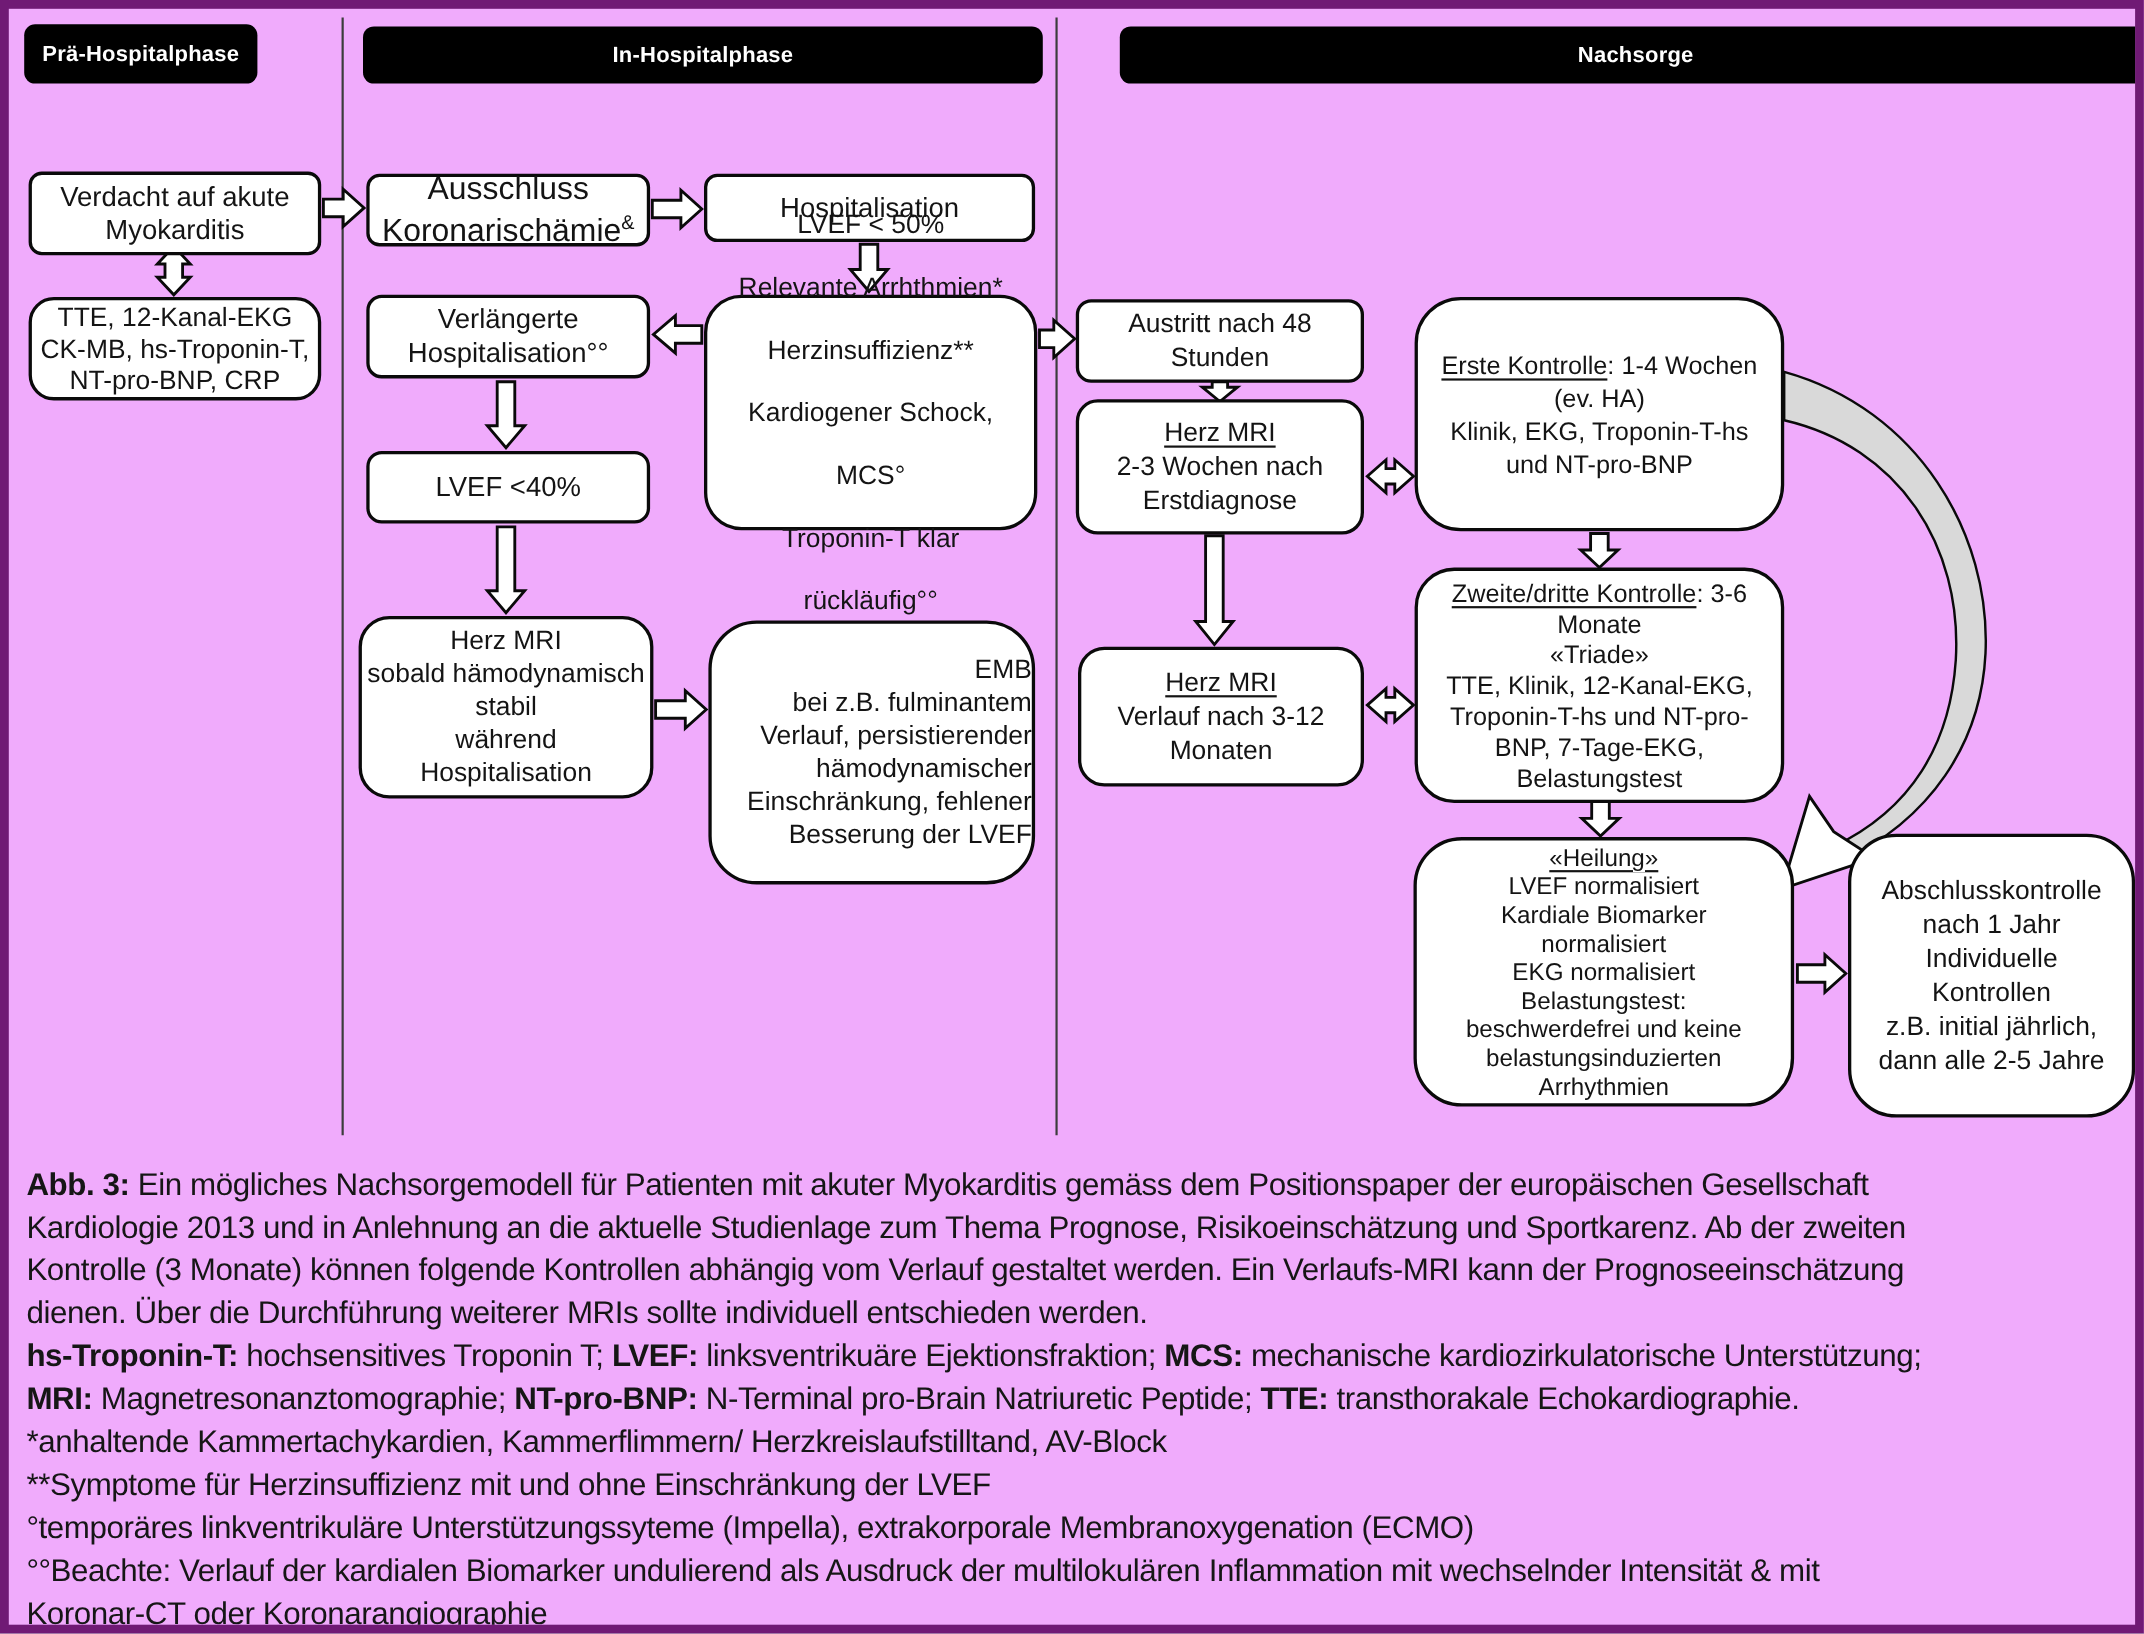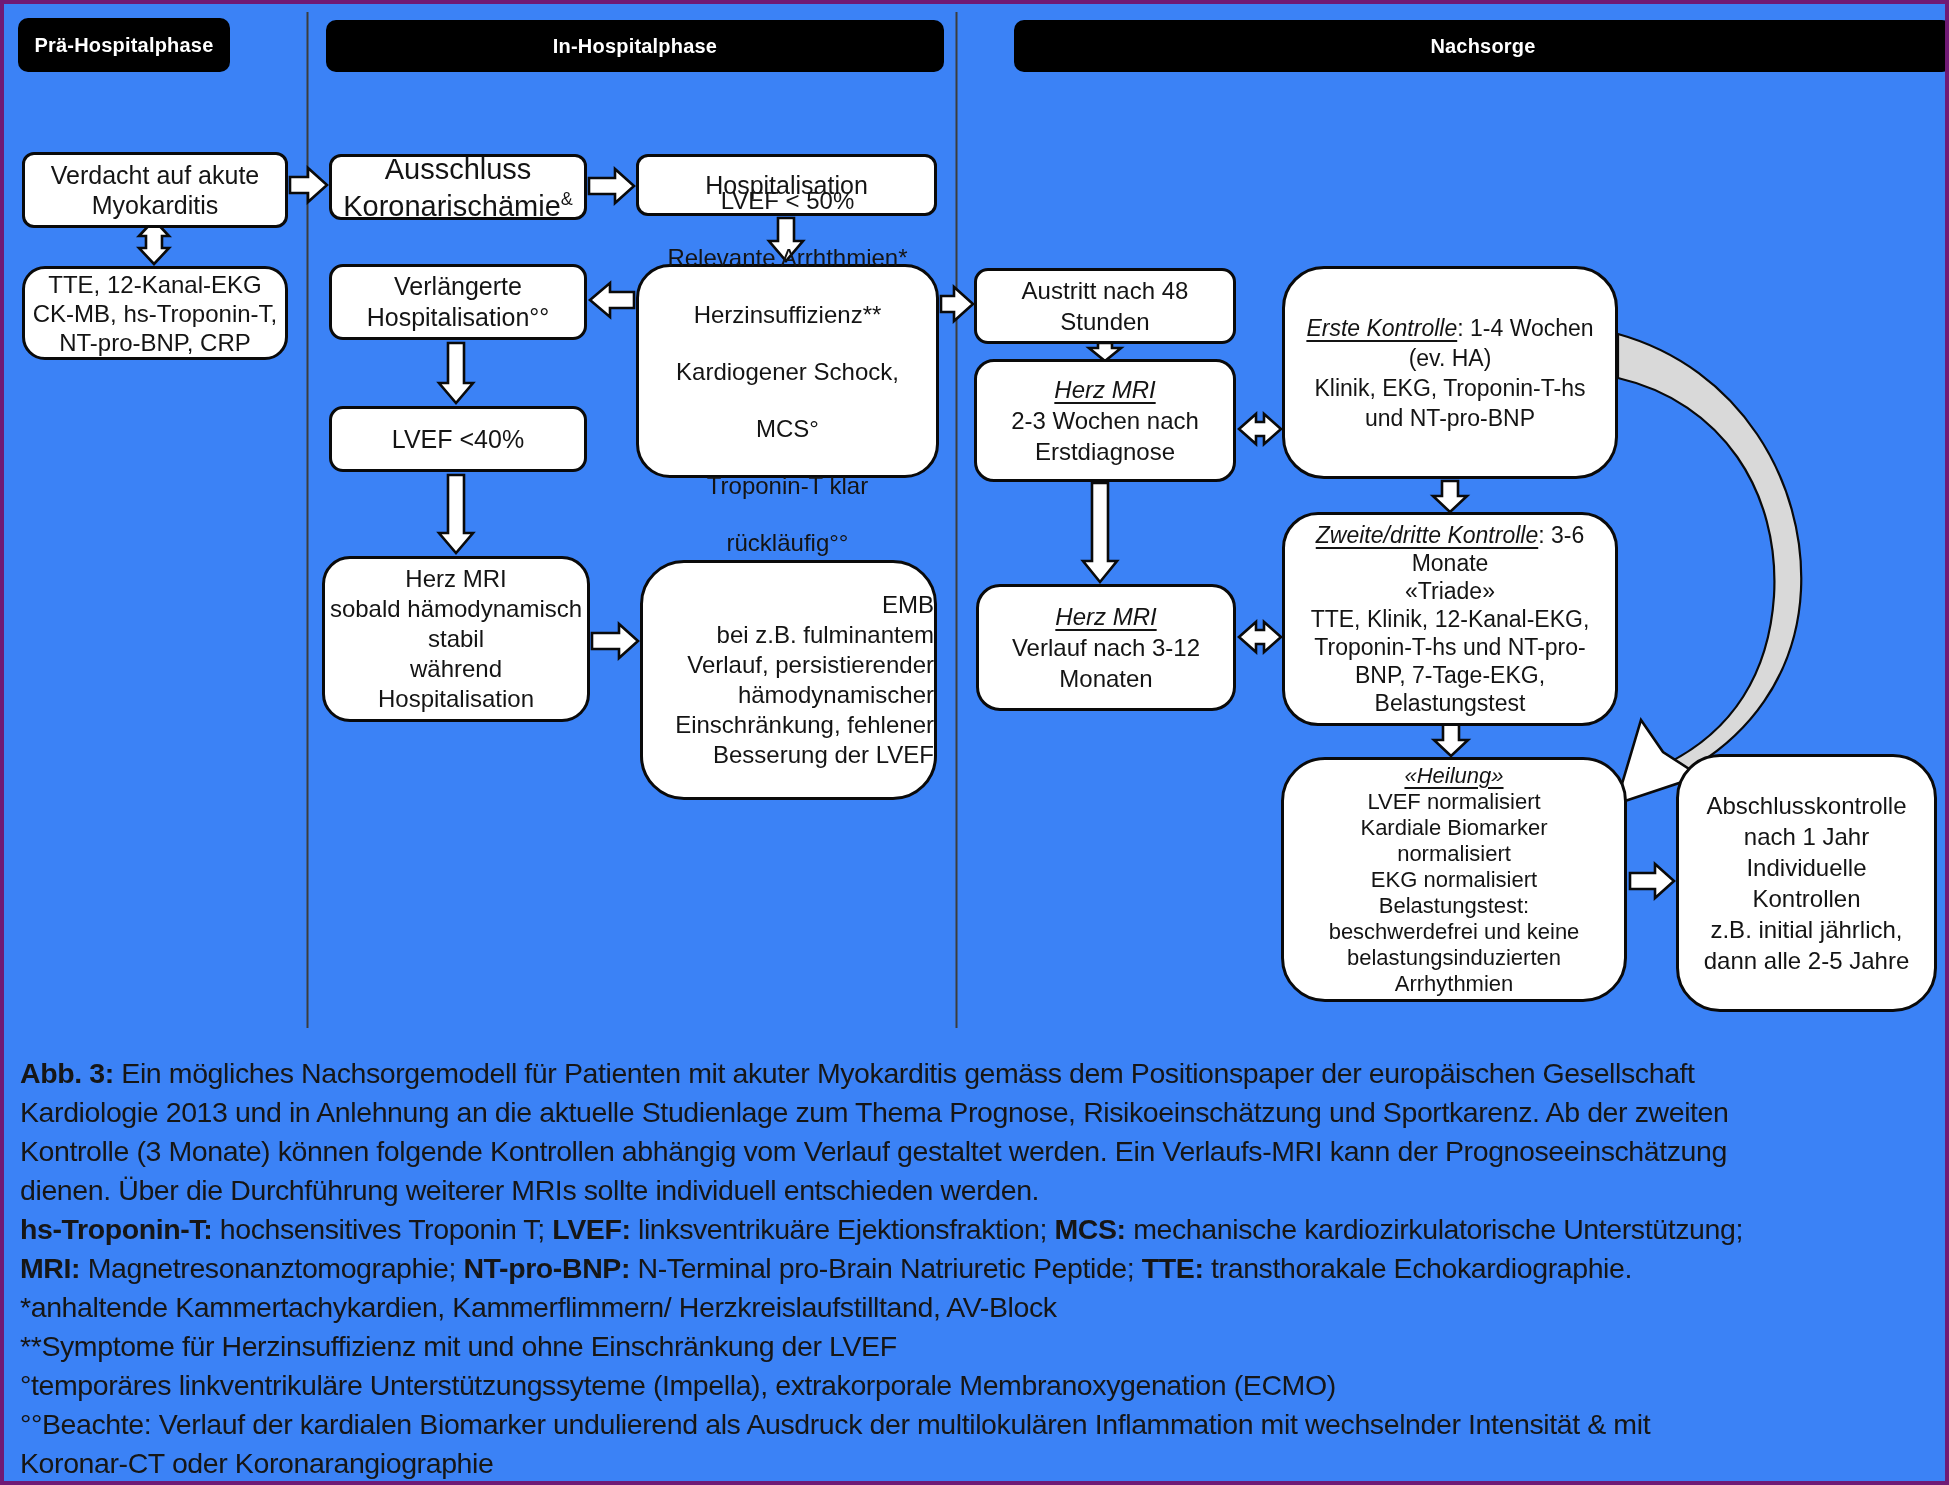--- a/index.html
+++ b/index.html
@@ -1,33 +1,33 @@
 <!DOCTYPE html>
 <html><head>
 <meta charset="utf-8">
 <style>
   html,body{margin:0;padding:0;background:#888;}
   .canvas{
-    position:relative;width:1949px;height:1485px;background:#3b82f6;
-    border:4px solid #701a75;box-sizing:border-box;overflow:hidden;
+    position:relative;width:1949px;height:1485px;background:#f0abfc;
+    border:8px solid #701a75;box-sizing:border-box;overflow:hidden;
     font-family:"Liberation Sans", sans-serif;color:#111;
   }
   .phase-bar{
     position:absolute;background:#000;color:#fff;font-weight:bold;
     display:flex;align-items:center;justify-content:center;
     border-radius:10px;font-size:20px;letter-spacing:.2px;box-sizing:border-box;
   }
   .fbox{
     position:absolute;background:#fff;border:3px solid #0a0a0a;
     display:flex;flex-direction:column;align-items:center;justify-content:center;
     text-align:center;box-sizing:border-box;color:#141414;
   }
   .tline{width:100%;}
   .b{font-weight:bold;}
-  .u{text-decoration:underline;text-decoration-thickness:2px;text-underline-offset:4px;font-style:italic;}
+  .u{text-decoration:underline;text-decoration-thickness:2px;text-underline-offset:4px;}
   .sup{font-size:62%;vertical-align:super;}
   svg.layer{position:absolute;left:0;top:0;}
   .arrow{fill:#fff;stroke:#0a0a0a;stroke-width:2.6;stroke-linejoin:miter;}
   .band{fill:#d9d9d9;stroke:#0a0a0a;stroke-width:2.2;}
   .divider{stroke:#3c3c3c;stroke-width:2;}
   .caption{
     position:absolute;left:16px;top:1050px;width:1916px;
     font-size:28.5px;line-height:39px;letter-spacing:-0.4px;color:#161616;
   }
   .caption .tline{width:auto;}

